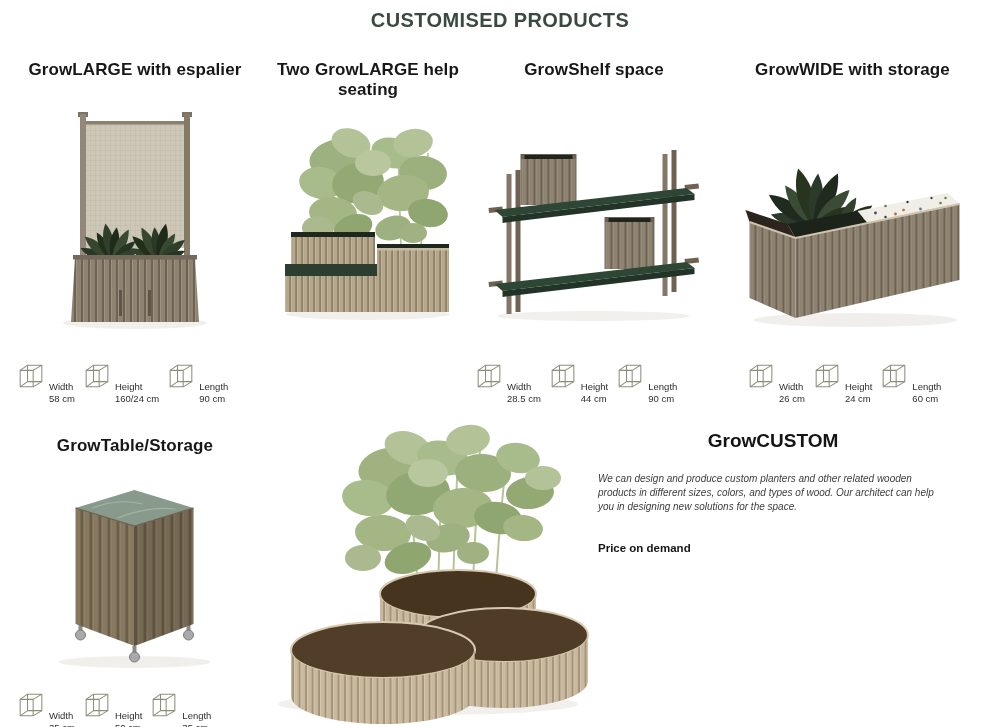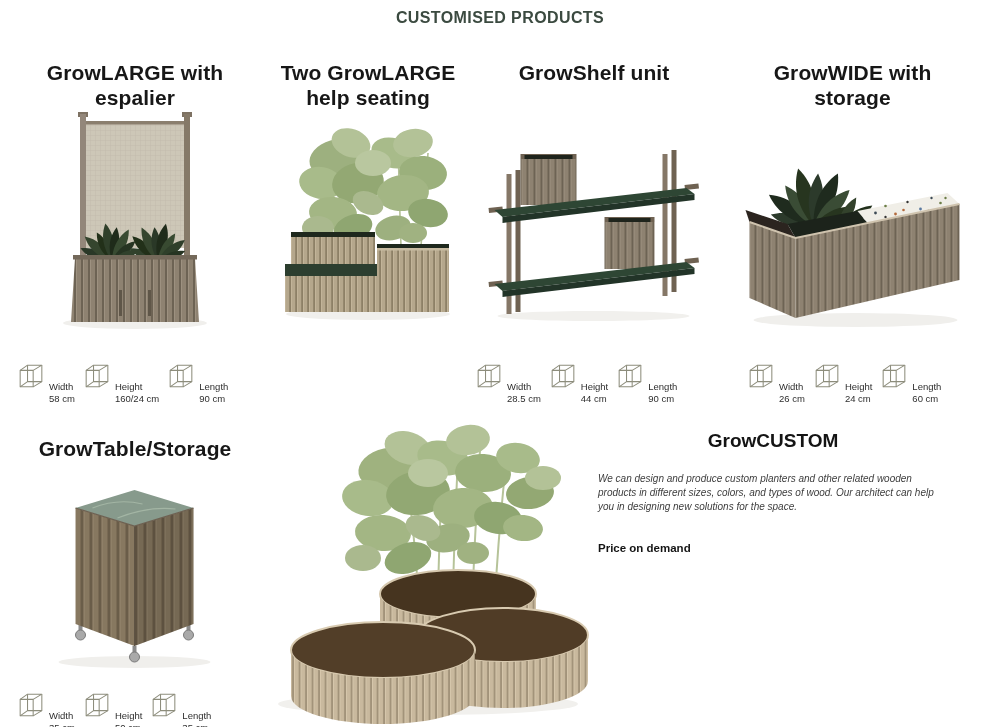--- a/index.html
+++ b/index.html
@@ -1,24 +1,24 @@
 <!DOCTYPE html>
 <html><head>
 <meta charset="utf-8">
 <style>
   * { margin:0; padding:0; box-sizing:border-box; }
   html,body { width:1000px; height:727px; background:#ffffff;
     font-family:"Liberation Sans", sans-serif; overflow:hidden; }
   .page { position:relative; width:1000px; height:727px; background:#fff; }
 
   .page-title { position:absolute; top:9px; left:0; right:0; text-align:center;
-    font-size:16px; font-weight:700; letter-spacing:0.4px; color:#3b4a40; }
+    font-size:20px; font-weight:700; letter-spacing:0.4px; color:#3b4a40; }
 
   .card { position:absolute; }
-  .card h2 { font-size:21px; font-weight:700; color:#171717; text-align:center;
+  .card h2 { font-size:17px; font-weight:700; color:#171717; text-align:center;
     line-height:1.2; letter-spacing:0.1px; }
   .art { position:absolute; left:50%; transform:translateX(-50%); }
 
   .c1 { left:12px;  top:60px; width:246px; height:330px; }
   .c2 { left:262px; top:60px; width:212px; height:330px; }
   .c3 { left:474px; top:60px; width:240px; height:330px; }
   .c4 { left:740px; top:60px; width:225px; height:330px; }
   .c5 { left:12px;  top:436px; width:246px; height:290px; }
 
   .c1 .art { top:50px; } .c2 .art { top:38px; } .c3 .art { top:72px; }
@@ -178,21 +178,21 @@
       <rect x="18" y="139" width="84" height="28" fill="url(#slatBeige)"></rect>
       <rect x="12" y="166" width="92" height="12" fill="#2c3e2f"></rect>
       <rect x="12" y="178" width="92" height="36" fill="url(#slatBeige)"></rect>
       <rect x="104" y="146" width="72" height="7" fill="#1e281d"></rect>
       <rect x="104" y="152" width="72" height="62" fill="url(#slatBeige)"></rect>
       <rect x="104" y="150" width="72" height="2.5" fill="#c8bba1"></rect>
     </svg>
   </section>
 
   <section class="card c3">
-    <h2>GrowShelf unit</h2>
+    <h2>GrowShelf space</h2>
     <svg class="art" width="215" height="192" viewBox="0 0 215 192">
       <ellipse cx="107" cy="184" rx="96" ry="5" fill="#f1f0ed"></ellipse>
       <rect x="20" y="42" width="5" height="140" fill="#857767"></rect>
       <rect x="29" y="38" width="5" height="142" fill="#6f6252"></rect>
       <rect x="176" y="22" width="5" height="142" fill="#857767"></rect>
       <rect x="185" y="18" width="5" height="142" fill="#6f6252"></rect>
       <rect x="2" y="76" width="14" height="5" fill="#6f6252" transform="rotate(-6.5 2 76)"></rect>
       <rect x="2" y="150" width="14" height="5" fill="#6f6252" transform="rotate(-6.5 2 150)"></rect>
       <rect x="198" y="53" width="14" height="5" fill="#6f6252" transform="rotate(-6.5 198 53)"></rect>
       <rect x="198" y="127" width="14" height="5" fill="#6f6252" transform="rotate(-6.5 198 127)"></rect>

